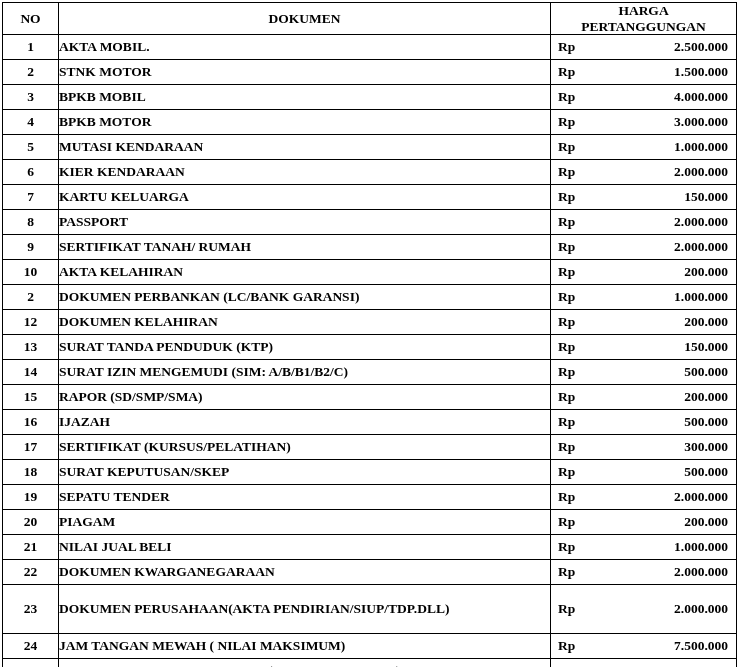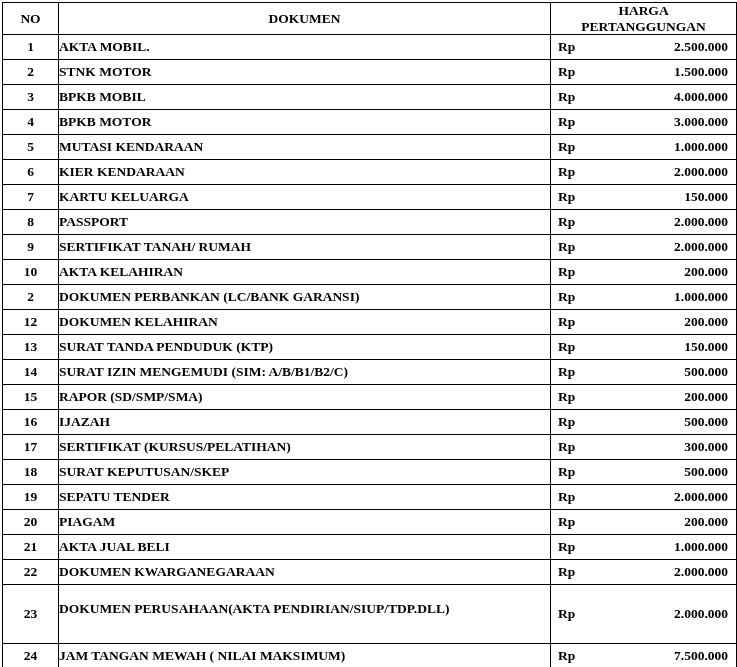--- a/index.html
+++ b/index.html
@@ -66,21 +66,21 @@
   }
   .amt {
     text-align: center;
   }
   tr.tall td {
     height: 44px;
   }
   tr.tall td.c-doc {
     line-height: 1.25;
     padding-top: 2px;
-    padding-bottom: 12px;
+    padding-bottom: 2px;
   }
   .hdr-line2 { display: block; }
 </style>
 </head>
 <body>
 
 <div class="sheet">
   <table class="doc-table">
     <thead>
       <tr>
@@ -288,21 +288,21 @@
           <td class="c-doc">PIAGAM</td>
           <td class="c-price">
             <div class="price-wrap">
               <span class="cur">Rp</span>
               <span class="amt">200.000</span>
             </div>
           </td>
         </tr>
         <tr>
           <td class="c-no">21</td>
-          <td class="c-doc">AKTA JUAL BELI</td>
+          <td class="c-doc">NILAI JUAL BELI</td>
           <td class="c-price">
             <div class="price-wrap">
               <span class="cur">Rp</span>
               <span class="amt">1.000.000</span>
             </div>
           </td>
         </tr>
         <tr>
           <td class="c-no">22</td>
           <td class="c-doc">DOKUMEN KWARGANEGARAAN</td>

